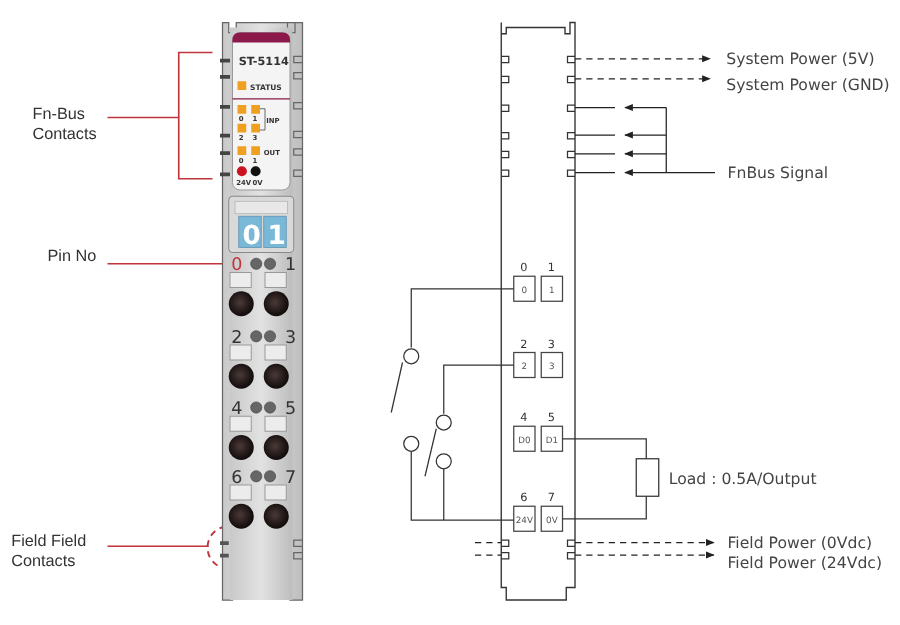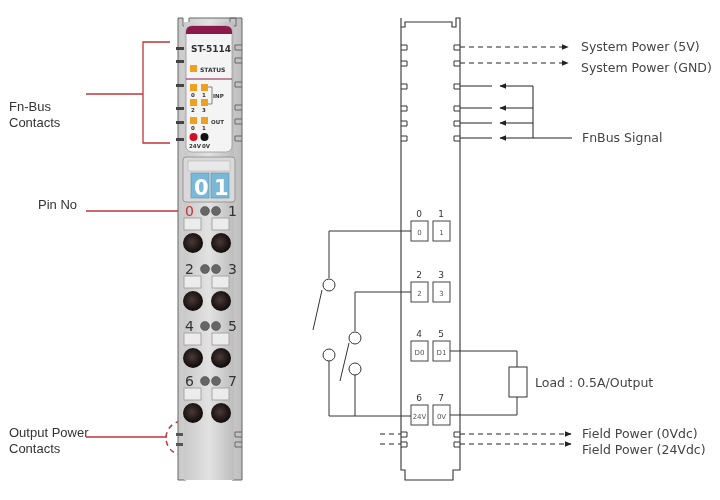--- a/index.html
+++ b/index.html
@@ -6,27 +6,27 @@
     body { width: 720px; height: 500px; position: relative; overflow: hidden;
            font-family: "Liberation Sans", "DejaVu Sans", sans-serif; }
     .lbl { position: absolute; color: #333; font-size: 13px; line-height: 16px; white-space: nowrap; }
     svg { position: absolute; left: 0; top: 0; }
     .mtext { font-family: "DejaVu Sans", sans-serif; font-weight: bold; fill: #333; }
     .stext { font-family: "DejaVu Sans", sans-serif; fill: #444; }
   </style>
 </head>
 <body>
 
-<div class="lbl" style="left:9px;top:83px;margin-top:16px;">
+<div class="lbl" style="left:26px;top:83px;">
   <div>Fn-Bus</div>
   <div>Contacts</div>
 </div>
 <div class="lbl" style="left:38px;top:197px;">Pin No</div>
 <div class="lbl" style="left:9px;top:425px;">
-  <div>Output Power</div>
+  <div>Field Field</div>
   <div>Contacts</div>
 </div>
 
 <svg width="720" height="500" viewBox="0 0 720 500">
   <defs>
     <linearGradient id="bodyg" x1="0" x2="1" y1="0" y2="0">
       <stop offset="0" stop-color="#c9c9c9"></stop>
       <stop offset="0.5" stop-color="#e2e2e2"></stop>
       <stop offset="1" stop-color="#bdbdbd"></stop>
     </linearGradient>

